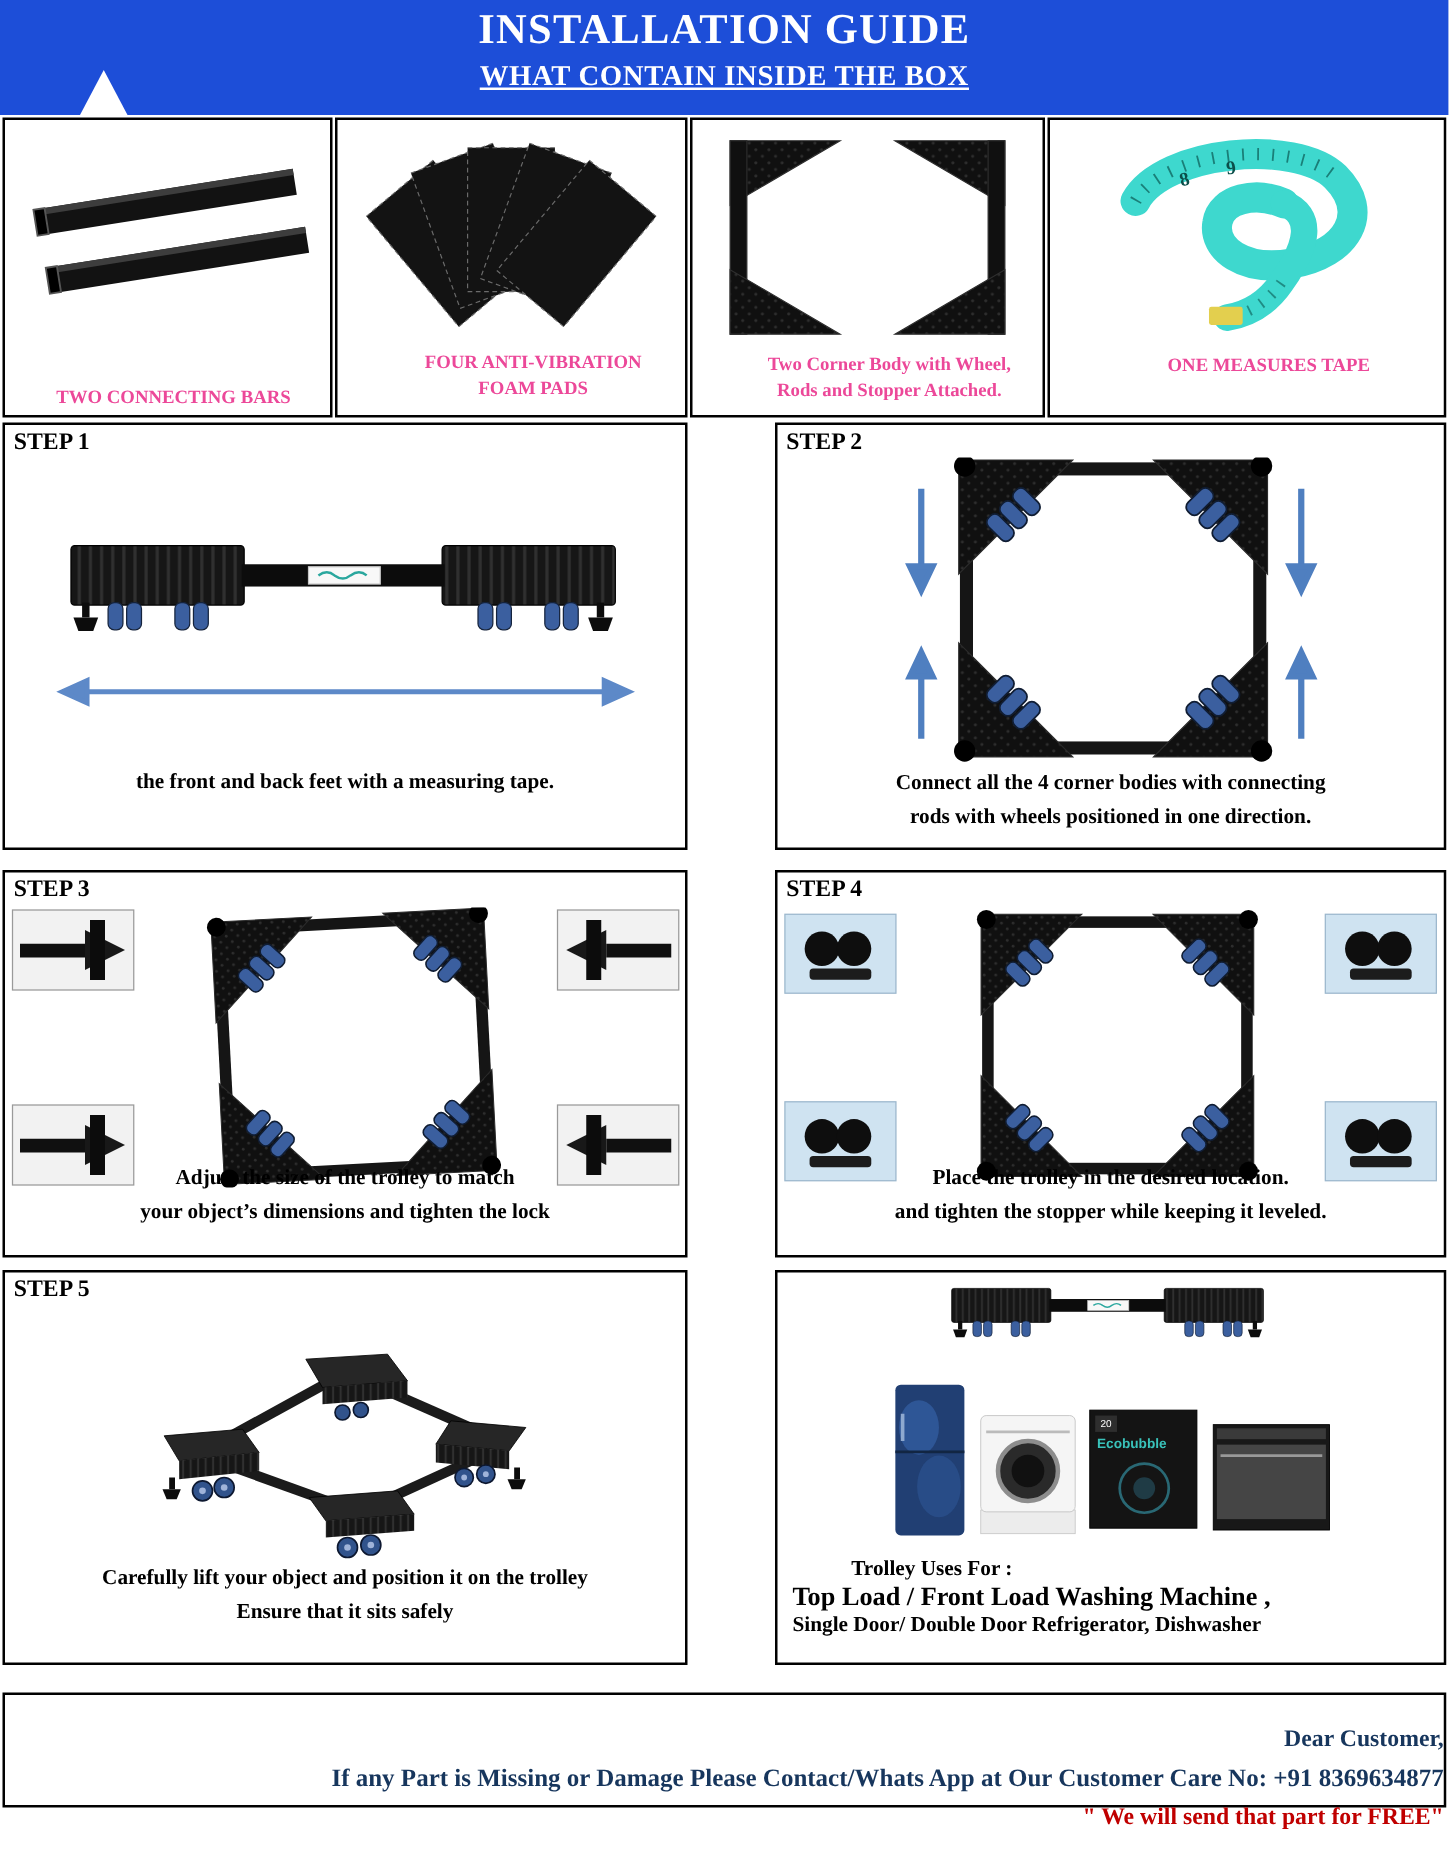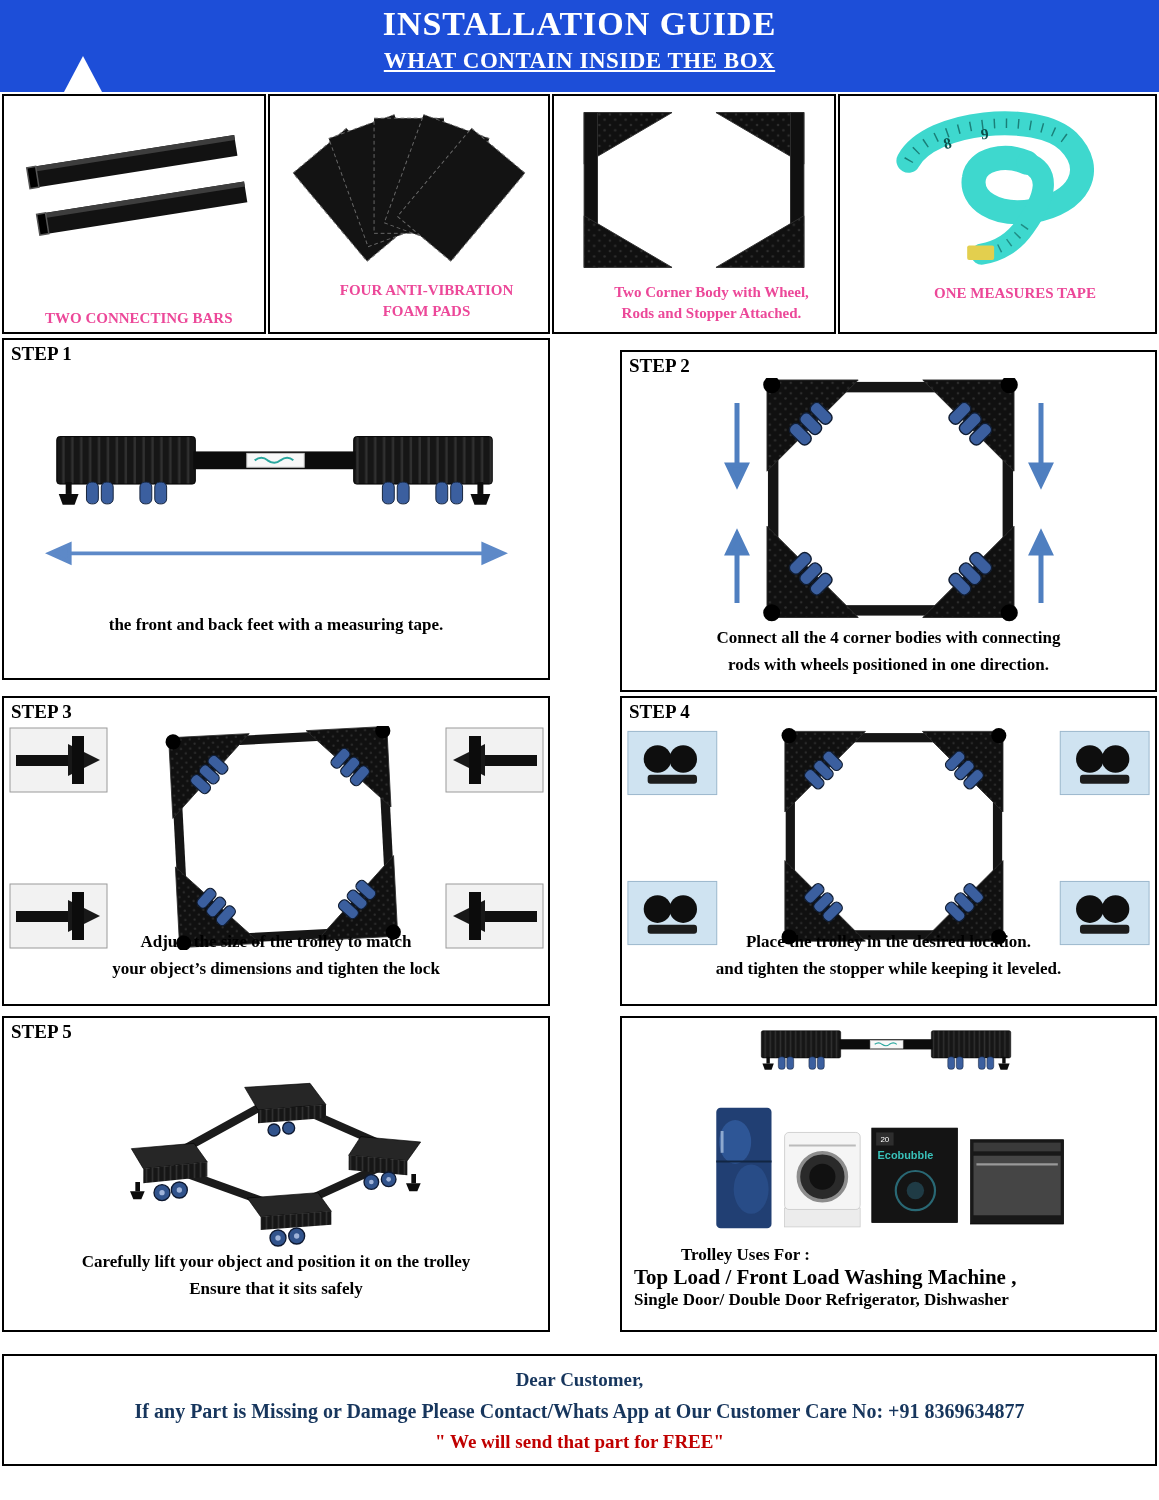--- a/index.html
+++ b/index.html
@@ -23,21 +23,21 @@
   .p4 { left:838px; top:94px; width:319px; height:240px; }
   .part-img { display:flex; justify-content:center; padding-top:5px; }
   .part-caption { position:absolute; left:0; right:0; text-align:center; font-weight:bold; font-size:15px; line-height:1.4; color:#ec4899;margin-left:35px; }
   .p1 .part-caption { text-align:left; left:6px; bottom:3px; }
   .p2 .part-caption { bottom:10px; }
   .p3 .part-caption { bottom:8px; }
   .p4 .part-caption { bottom:28px; }
 
   
   .s1 { left:2px;  top:338px;  width:548px; height:342px; }
-  .s2 { left:620px; top:338px;  width:537px; height:342px;margin-top:12px; }
+  .s2 { left:620px; top:338px;  width:537px; height:342px; }
   .s3 { left:2px;  top:696px;  width:548px; height:310px; }
   .s4 { left:620px; top:696px;  width:537px; height:310px; }
   .s5 { left:2px;  top:1016px; width:548px; height:316px; }
   .uses { left:620px; top:1016px; width:537px; height:316px; }
 
   .step-title { font-size:19px; font-weight:bold; padding:3px 7px; color:#000; }
   .img-wrap { position:absolute; left:0; right:0; display:flex; justify-content:center; }
   .s1 .img-wrap { top:55px; }
   .s2 .img-wrap { top:26px; }
   .s3 .img-wrap { top:28px; }
@@ -49,21 +49,21 @@
   .s1 .step-caption { bottom:40px; }
   .s2 .step-caption { bottom:12px; }
   .s3 .step-caption, .s4 .step-caption { bottom:22px; }
   .s5 .step-caption { bottom:28px; }
 
   .uses-text { position:absolute; left:12px; bottom:20px; text-align:left; color:#000; }
   .uses-h  { font-size:17px; font-weight:bold;margin-left:47px; }
   .uses-l1 { font-size:21px; font-weight:bold; }
   .uses-l2 { font-size:17px; font-weight:bold; }
 
-  .footer { left:2px; top:1354px; width:1155px; height:112px; text-align:center; padding-top:8px; }
+  .footer { left:2px; top:1354px; width:1155px; height:92px; text-align:right; padding-top:20px; }
   .f1 { font-size:19px; font-weight:bold; color:#17365d; line-height:1.65; }
   .f2 { font-size:20px; font-weight:bold; color:#17365d; line-height:1.6; }
   .f3 { font-size:19px; font-weight:bold; color:#c00000; line-height:1.6; }
 </style>
 </head>
 <body>
 
 <div class="page">
 
   <svg width="0" height="0" style="position:absolute" aria-hidden="true">

